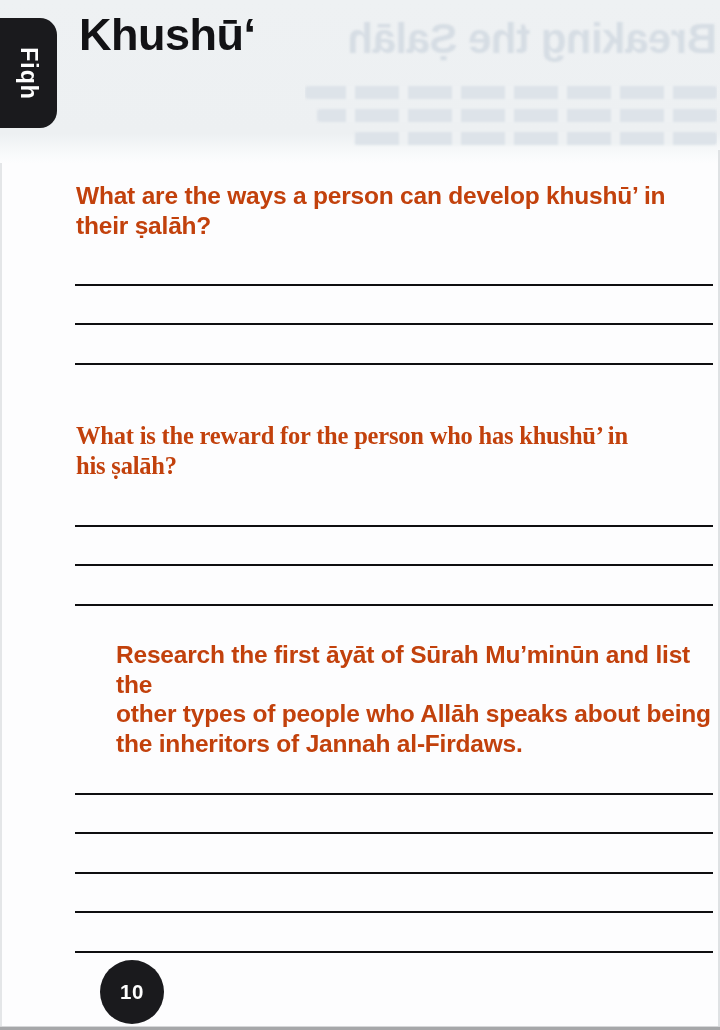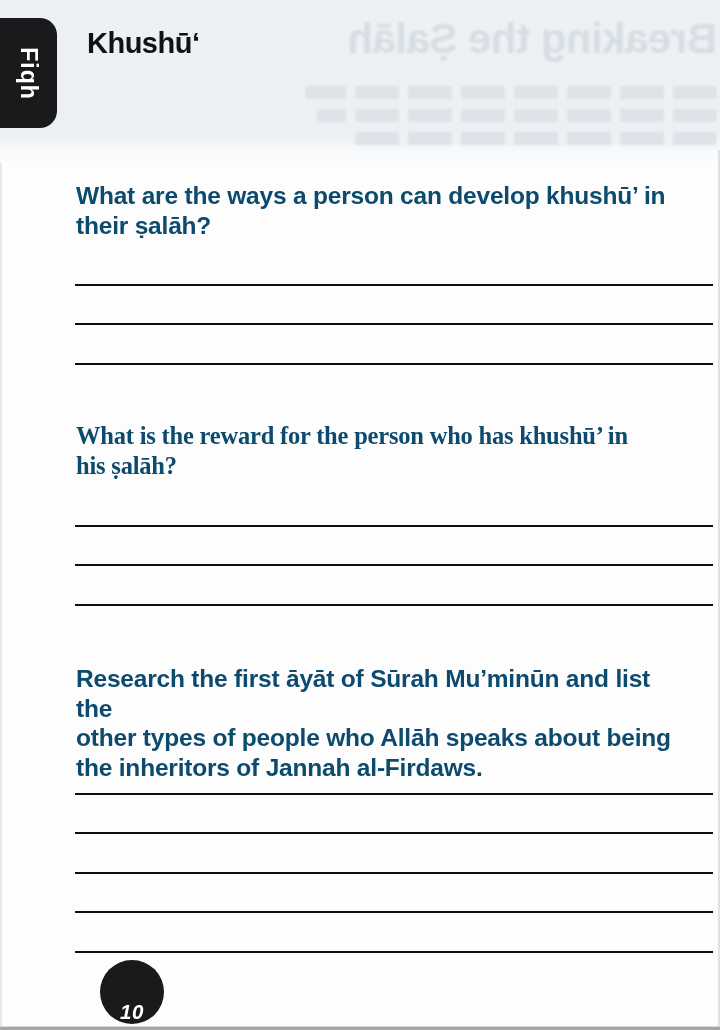--- a/index.html
+++ b/index.html
@@ -20,38 +20,38 @@
   .ghost-bar.b2{width:97%;}
   .ghost-bar.b3{width:88%;}
 
   
   .tab{position:absolute;left:0;top:18px;width:57px;height:110px;background:#1a1a1d;
     border-radius:0 17px 17px 0;display:flex;align-items:center;justify-content:center;}
   .tab-text{display:block;transform:rotate(90deg);color:#ffffff;font-weight:700;
     font-size:23px;letter-spacing:1px;white-space:nowrap;}
 
   
-  .title{position:absolute;left:79px;top:10px;margin:8px;font-size:29px;line-height:50px;
+  .title{position:absolute;left:79px;top:10px;margin:0;font-size:45px;line-height:50px;
     font-weight:700;letter-spacing:-0.5px;color:#121215;}
 
   
   .q-text{position:absolute;left:76px;width:600px;font-weight:700;font-size:24.5px;
-    line-height:29.5px;letter-spacing:-0.2px;color:#0c4a6e;}
+    line-height:29.5px;letter-spacing:-0.2px;color:#c2410c;}
   .q0-text{top:181px;}
   .q1-text{top:421px;font-family:Liberation Serif, serif;}
-  .q2-text{top:664px;}
+  .q2-text{top:640px;margin-left:40px;}
   .rules{position:absolute;left:75px;width:638px;}
   .q0-rules{top:246px;}
   .q1-rules{top:487px;}
   .q2-rules{top:755px;}
   .rule{height:37.5px;border-bottom:2.5px solid #0e0e10;}
 
   
   .page-num{position:absolute;left:100px;top:960px;width:64px;height:64px;border-radius:50%;
-    background:#1a1a1d;display:flex;align-items:flex-end;justify-content:center;font-style:italic;}
+    background:#1a1a1d;display:flex;align-items:center;justify-content:center;}
   .page-num span{color:#ffffff;font-weight:700;font-size:20.5px;letter-spacing:0.5px;}
 
   
   .edge-right{position:absolute;right:0;top:150px;bottom:0;width:2px;background:#dfe2e4;}
   .edge-left{position:absolute;left:0;top:163px;bottom:0;width:2px;background:#e4e6e8;}
   .edge-bottom{position:absolute;left:0;right:0;bottom:0;height:3px;background:#a6a7a9;
     box-shadow:0 -1px 0 #d6d7d9;}
 </style>
 </head>
 <body>

